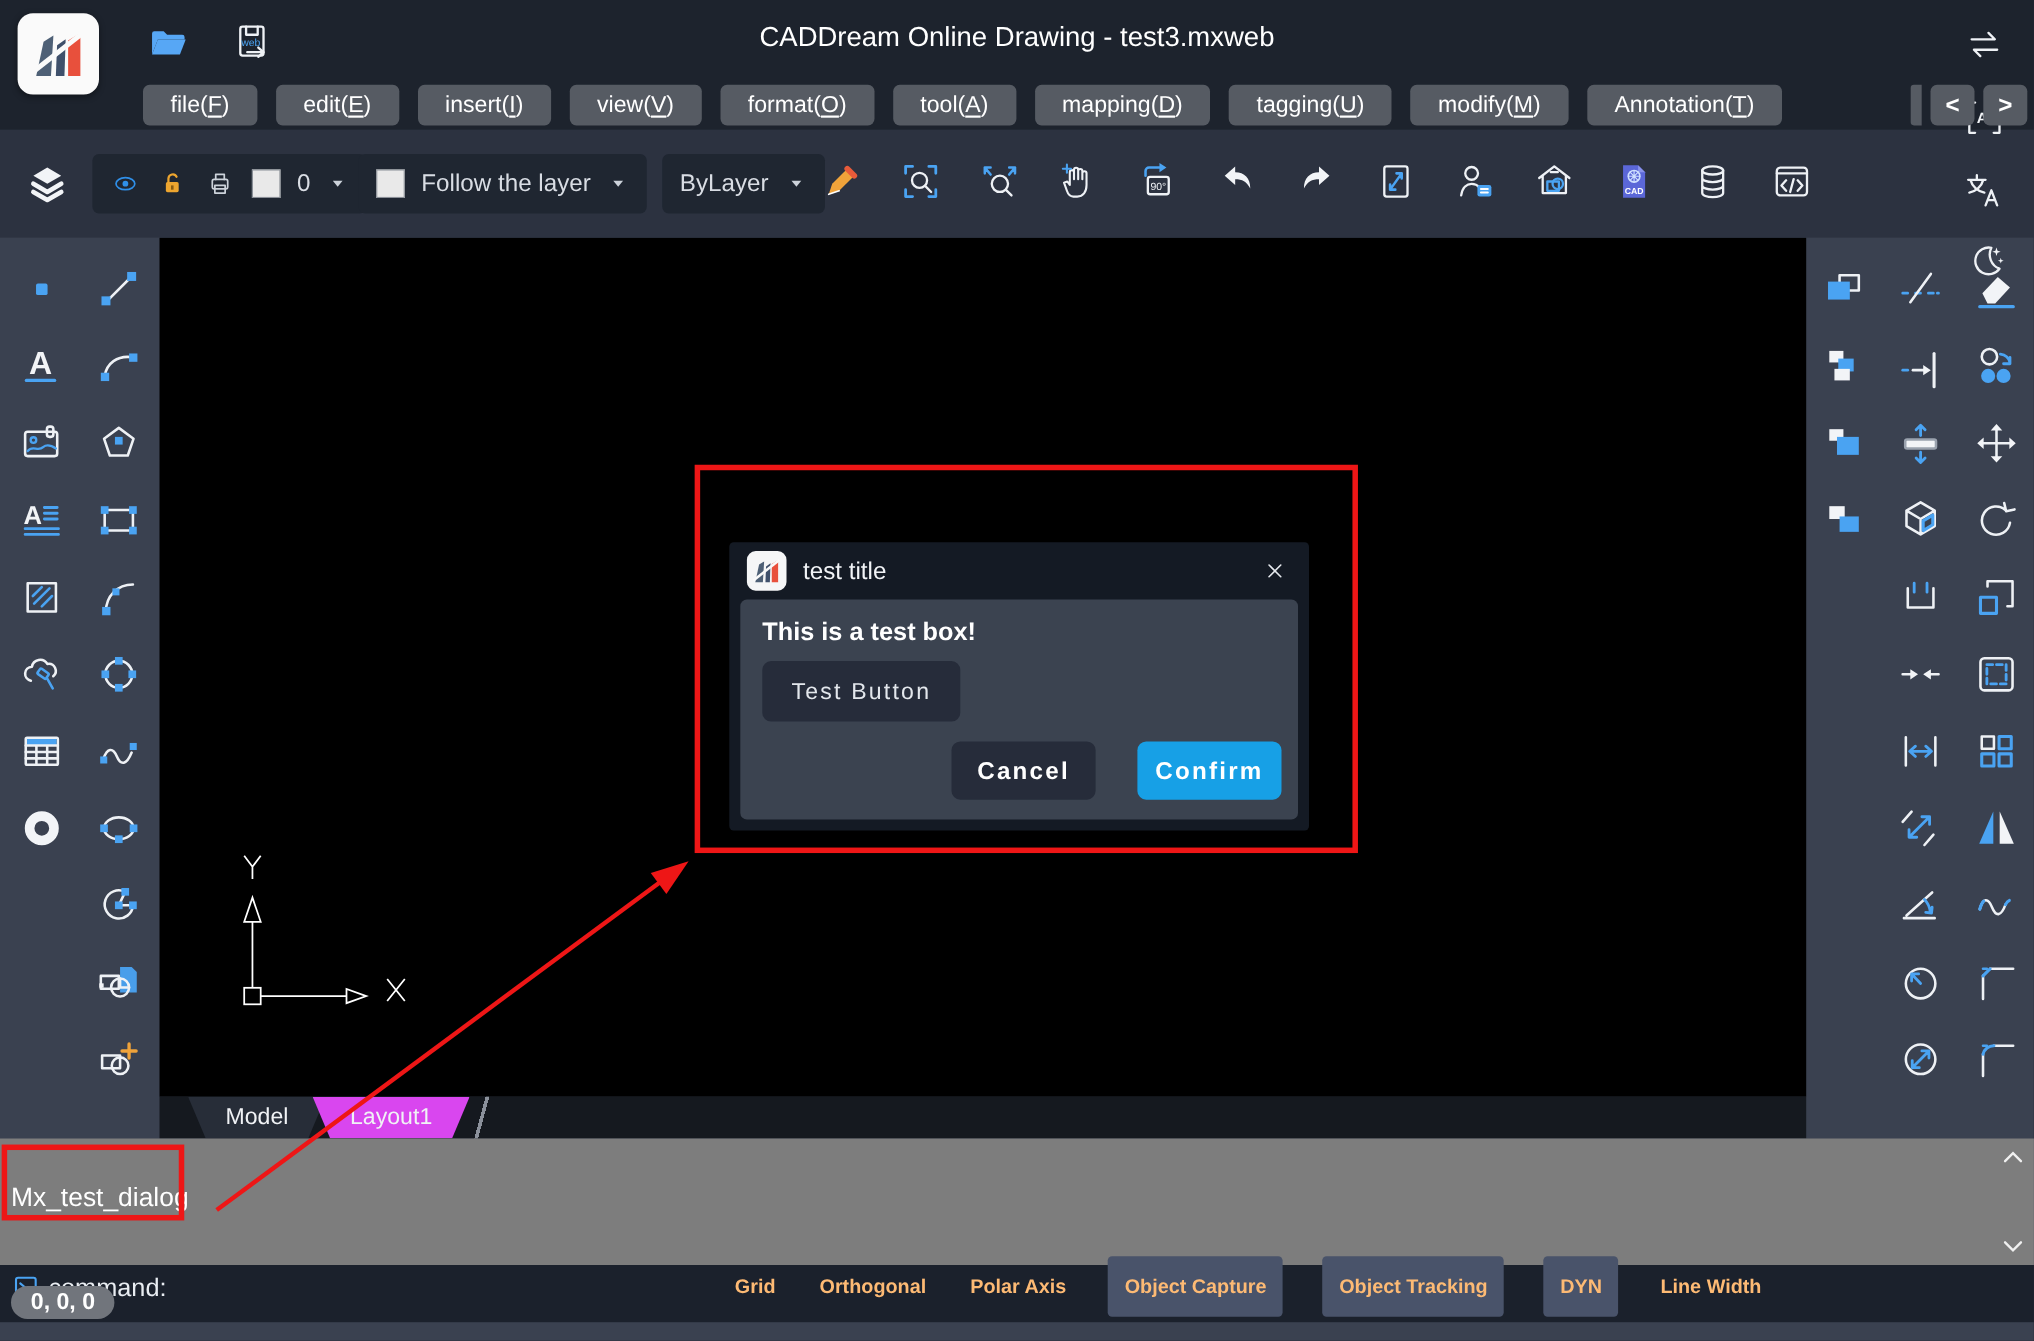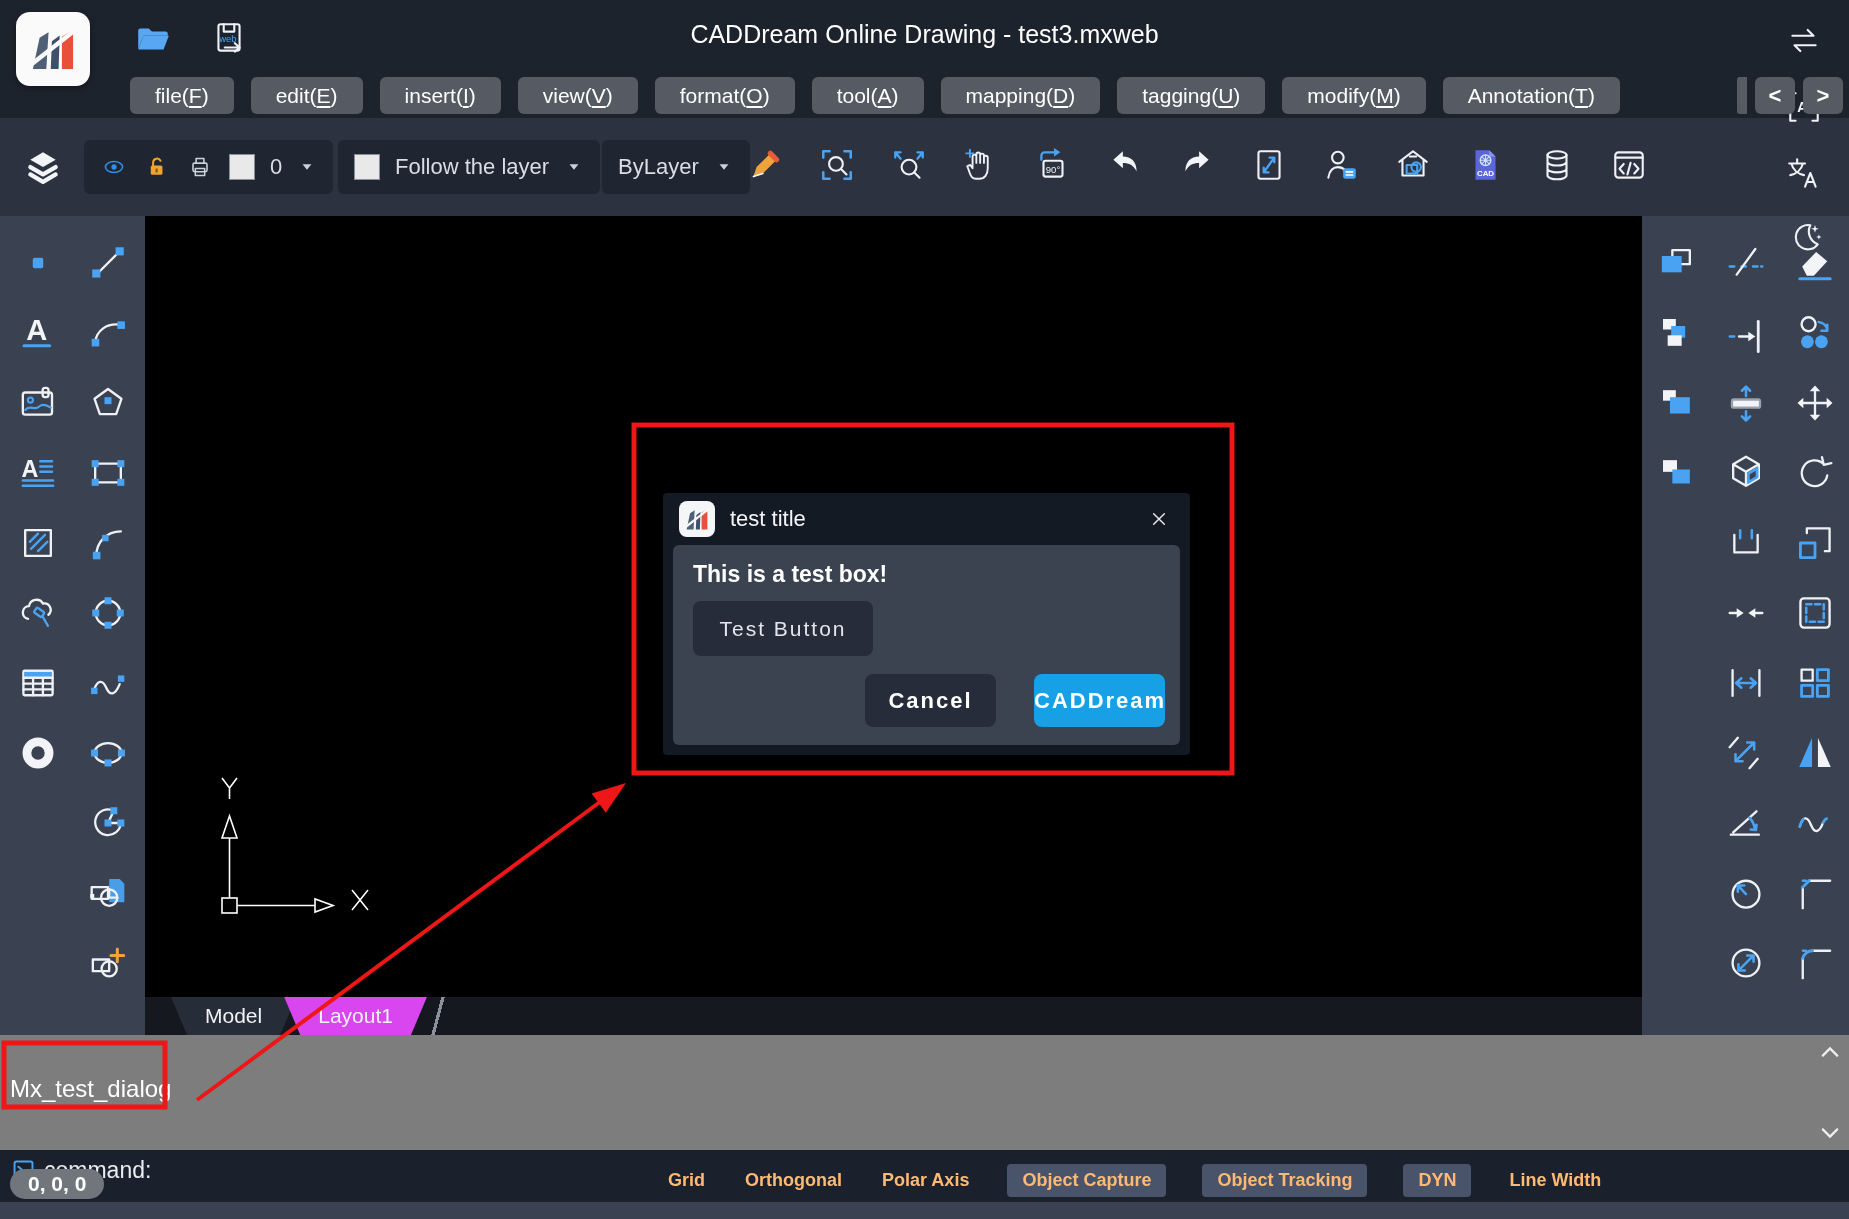--- a/index.html
+++ b/index.html
@@ -23,21 +23,21 @@
   .menu-btn u { text-underline-offset:3px; }
   .menu-nav { position:absolute; right:6px; top:77px; display:flex; gap:8px; align-items:center; }
   .nav-clip { width:10px; height:37px; background:#565b63; border-radius:3px 0 0 3px; }
   .nav-btn { width:40px; height:37px; background:#565b63; border:none; color:#fff; font-size:22px; font-weight:bold; border-radius:6px; cursor:pointer; }
 
   
   .toolbar { position:absolute; left:0; top:118px; width:1849px; height:98px; background:#2c3240; z-index:2; }
   .tb-layers { position:absolute; left:20px; top:25px; width:48px; height:48px; }
   .tb-group { position:absolute; top:22px; height:54px; background:#1f2631; border-radius:6px; display:flex; align-items:center; padding:0 16px; gap:15px; }
   .tb-group.g1 { left:84px; }
-  .tb-group.g2 { left:338px; }
+  .tb-group.g2 { left:326px; }
   .tb-group.g3 { left:602px; }
   .swatch { width:26px; height:26px; background:#e9e9e9; border:1px solid #8a8f97; }
   .tb-label { font-size:22px; color:#d9dde4; white-space:nowrap; }
   .tb-group .mini { width:28px; height:28px; }
   .caret { width:20px; height:20px; }
   .toolbar-icons { position:absolute; left:742px; top:24px; display:flex; gap:26px; }
   .tool-btn { width:46px; height:46px; display:flex; align-items:center; justify-content:center; cursor:pointer; }
   .tool-btn svg { width:38px; height:38px; }
 
   
@@ -81,21 +81,21 @@
   .scroll-up { top:4px; } .scroll-down { bottom:4px; }
 
   
   .cmd-bar { position:absolute; left:0; top:1150px; width:1849px; height:52px; background:#1b212c; z-index:2; }
   .cmd-prompt { position:absolute; left:12px; top:7px; display:flex; align-items:center; gap:9px; }
   .cmd-prompt svg { width:23px; height:23px; }
   .cmd-prompt-text { font-size:23px; color:#e9edf2; }
   .coords-pill { position:absolute; left:10px; bottom:3px; background:#71757c; border-radius:15px; padding:3px 18px; font-size:21px; font-weight:bold; color:#fff; }
   .status-row { position:absolute; left:666px; bottom:5px; display:flex; align-items:center; gap:36px; }
   .status-item { font-size:18px; font-weight:bold; color:#fdba74; padding:6px 2px; border-radius:4px; cursor:pointer; white-space:nowrap; }
-  .status-item.active { background:#49536a; padding:6px 15px; }
+  .status-item.active { background:#49536a; padding:17px 15px; }
 
   
   .red-overlay { position:absolute; left:0; top:0; width:1849px; height:1219px; z-index:50; pointer-events:none; }
 </style>
 </head>
 <body>
 
 <div class="header">
   <div class="app-logo">
       <svg viewBox="0 0 52 52" class="ic">
@@ -789,21 +789,21 @@
           </g>
         </svg>
     </div>
   </div>
   <div class="dlg-body">
     <div class="dlg-msg">This is a test box!</div>
     <button class="dlg-test-btn">Test Button</button>
   </div>
   <div class="dlg-actions">
     <button class="dlg-cancel">Cancel</button>
-    <button class="dlg-confirm">CADDream</button>
+    <button class="dlg-confirm">Confirm</button>
   </div>
 </div>
 
 <div class="tab-strip" id="tabStrip">
     <div class="tab active">Model</div>
     <div class="tab inactive">Layout1</div>
     <div class="tab-ghost"></div>
   </div>
 
 <div class="cmd-history">

